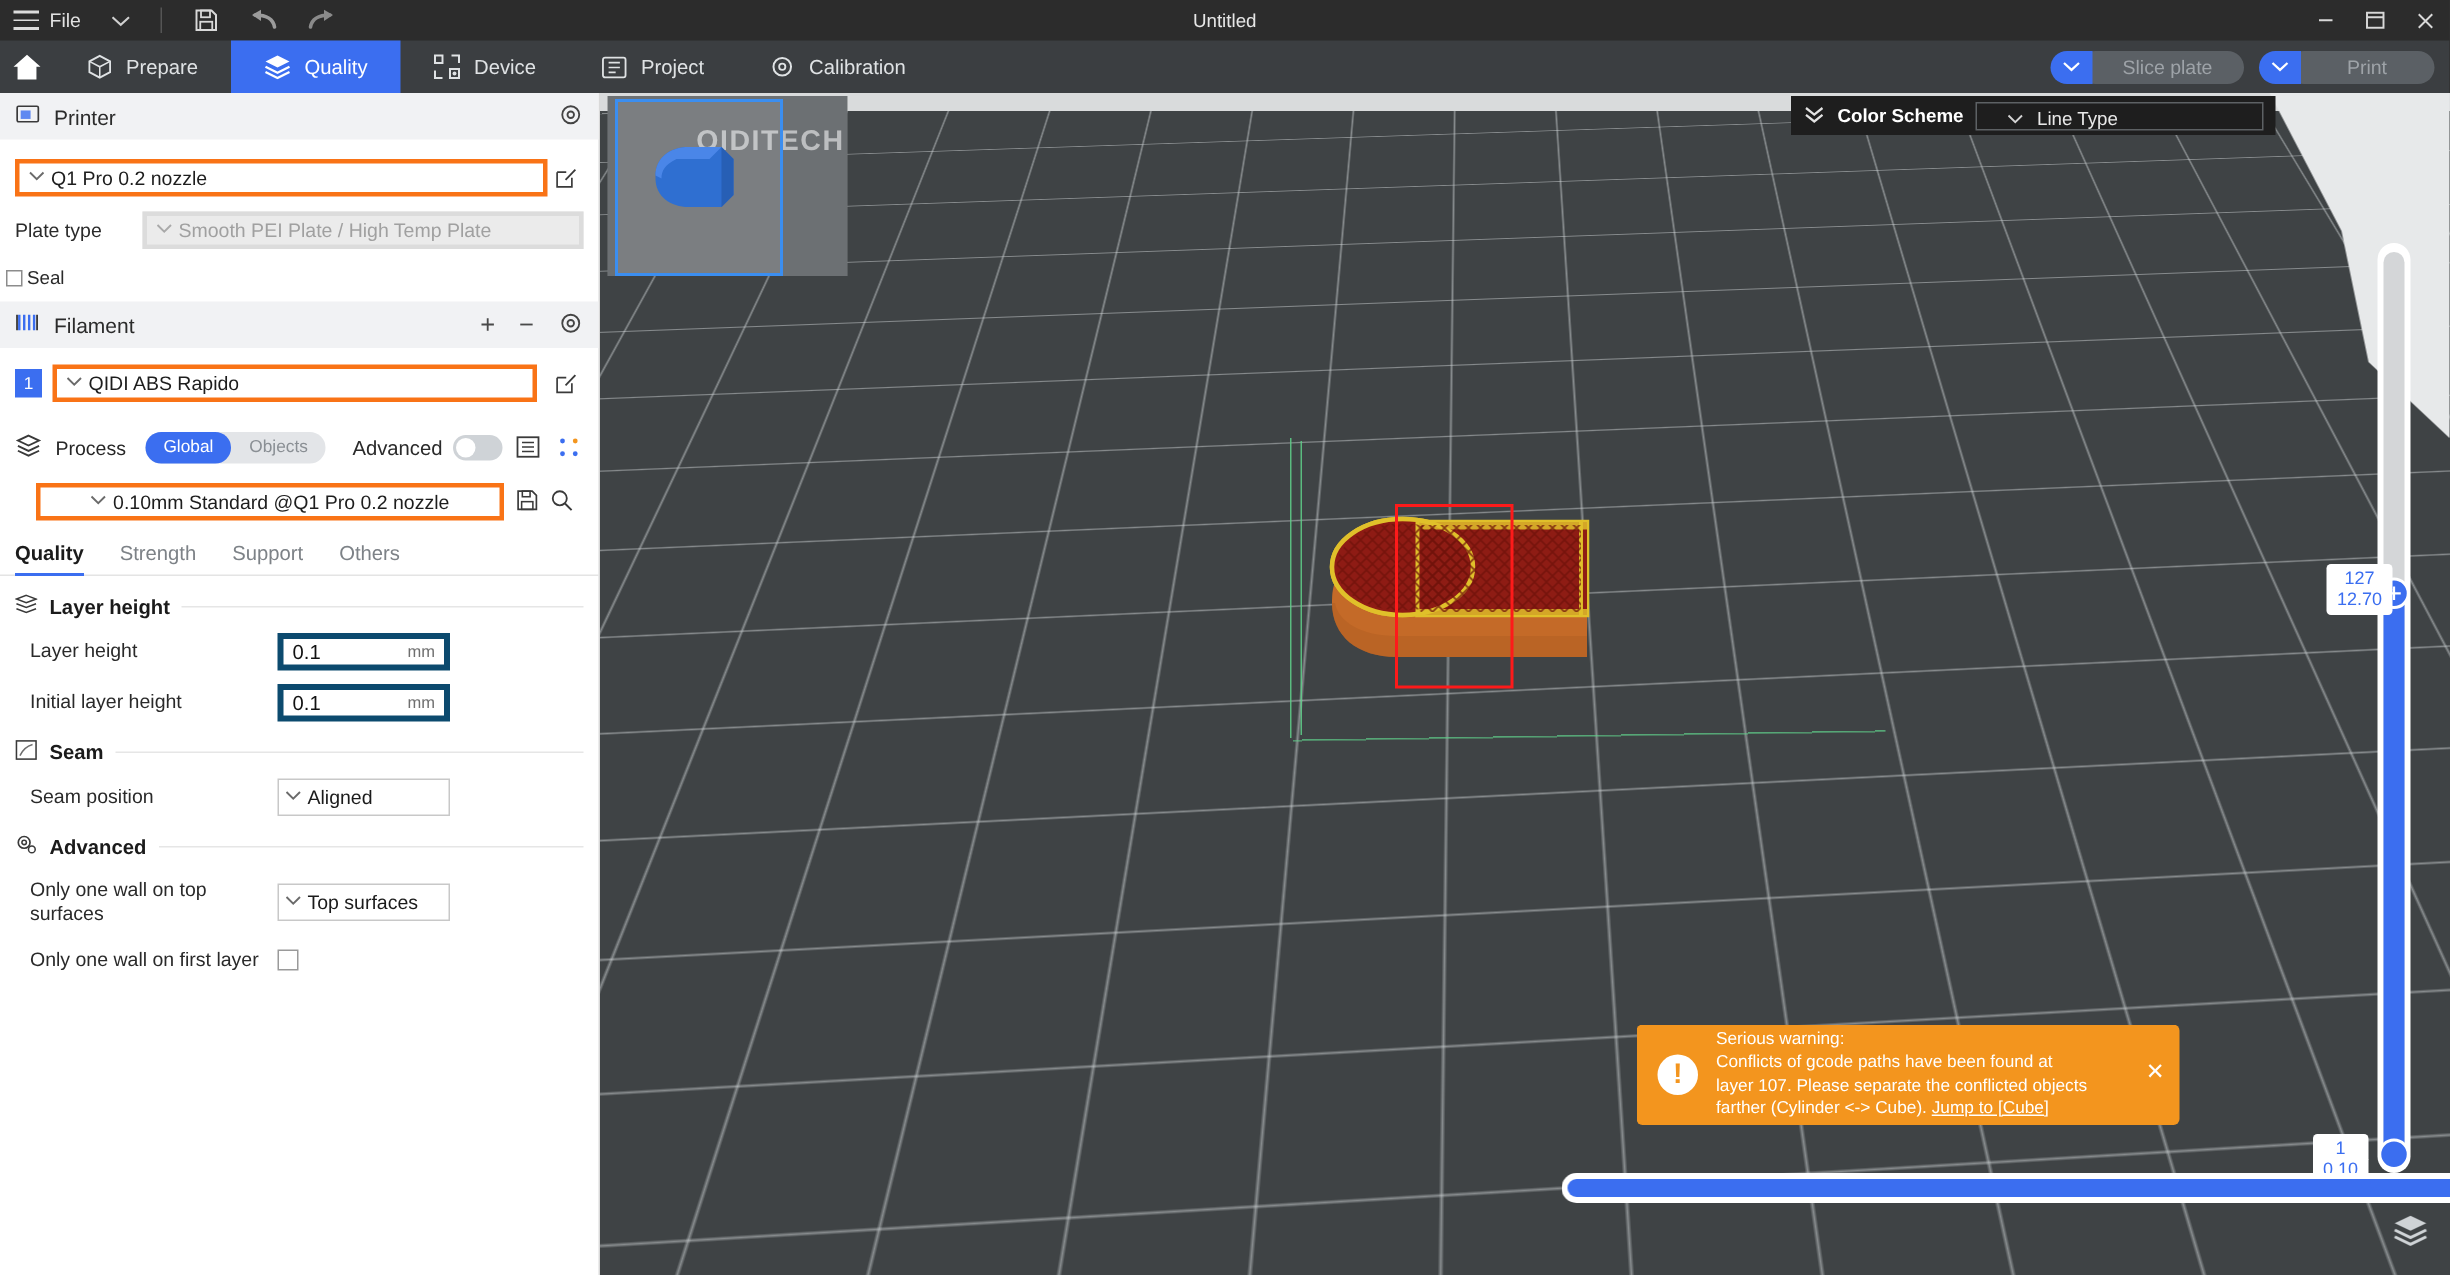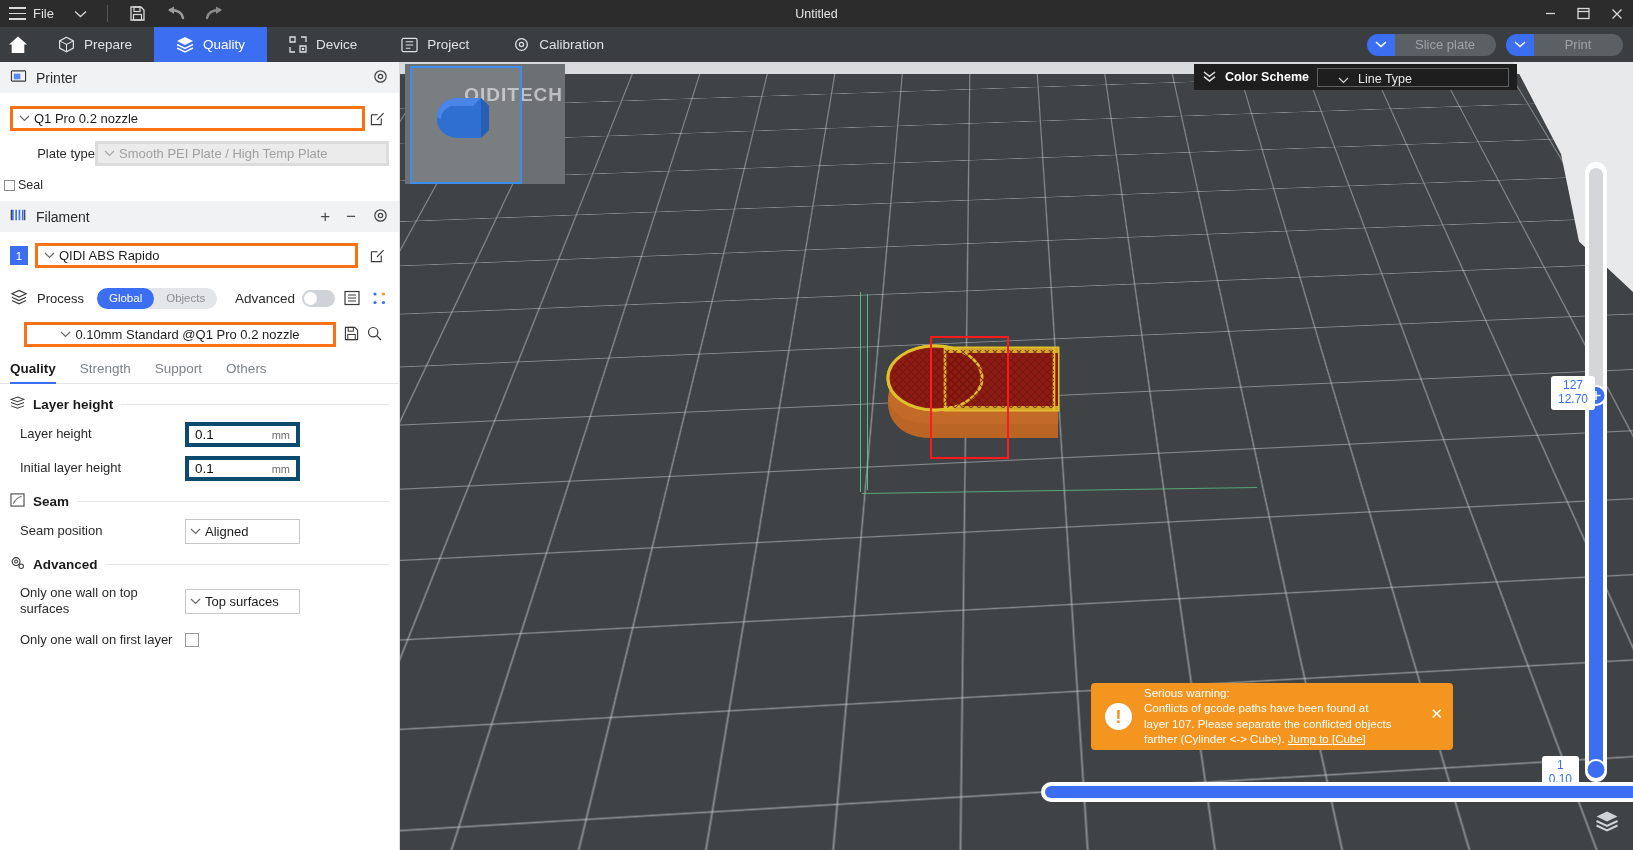--- a/index.html
+++ b/index.html
@@ -83,21 +83,21 @@
     border: 3px solid #f97316; height: 25px; background: #fff;
     display: flex; align-items: center; padding: 0 6px; font-size: 13px; color: #1d1d1d;
     flex: 1; min-width: 0;
   }
   .combo .cv { white-space: nowrap; overflow: hidden; text-overflow: ellipsis; }
   .combo.disabled { background: #ebebeb; border-color: #dcdcdc; color: #a0a0a0; }
   .chev { color: #7a7a7a; font-size: 10px; margin-right: 4px; flex: 0 0 auto; }
   .edit-ic { width: 24px; display: flex; align-items: center; justify-content: center; }
 
   .plate-row { margin-top: 10px; }
-  .plate-label { width: 85px; font-size: 13px; color: #2a2a2a; text-align: right; }
+  .plate-label { width: 85px; font-size: 13px; color: #2a2a2a; }
 
   .seal-row { padding: 0 4px; margin-top: 12px; display: flex; align-items: center; gap: 3px; }
   .seal-box { width: 11px; height: 11px; border: 1px solid #8c8c8c; background: #fff; }
   .seal-text { font-size: 12.5px; color: #2a2a2a; }
 
   .fil-row { margin-top: 11px; display: flex; align-items: center; padding: 0 10px; gap: 7px; }
   .fil-idx {
     width: 18px; height: 19px; background: #3b6ef0; color: #fff;
     display: flex; align-items: center; justify-content: center; font-size: 11.5px;
   }

